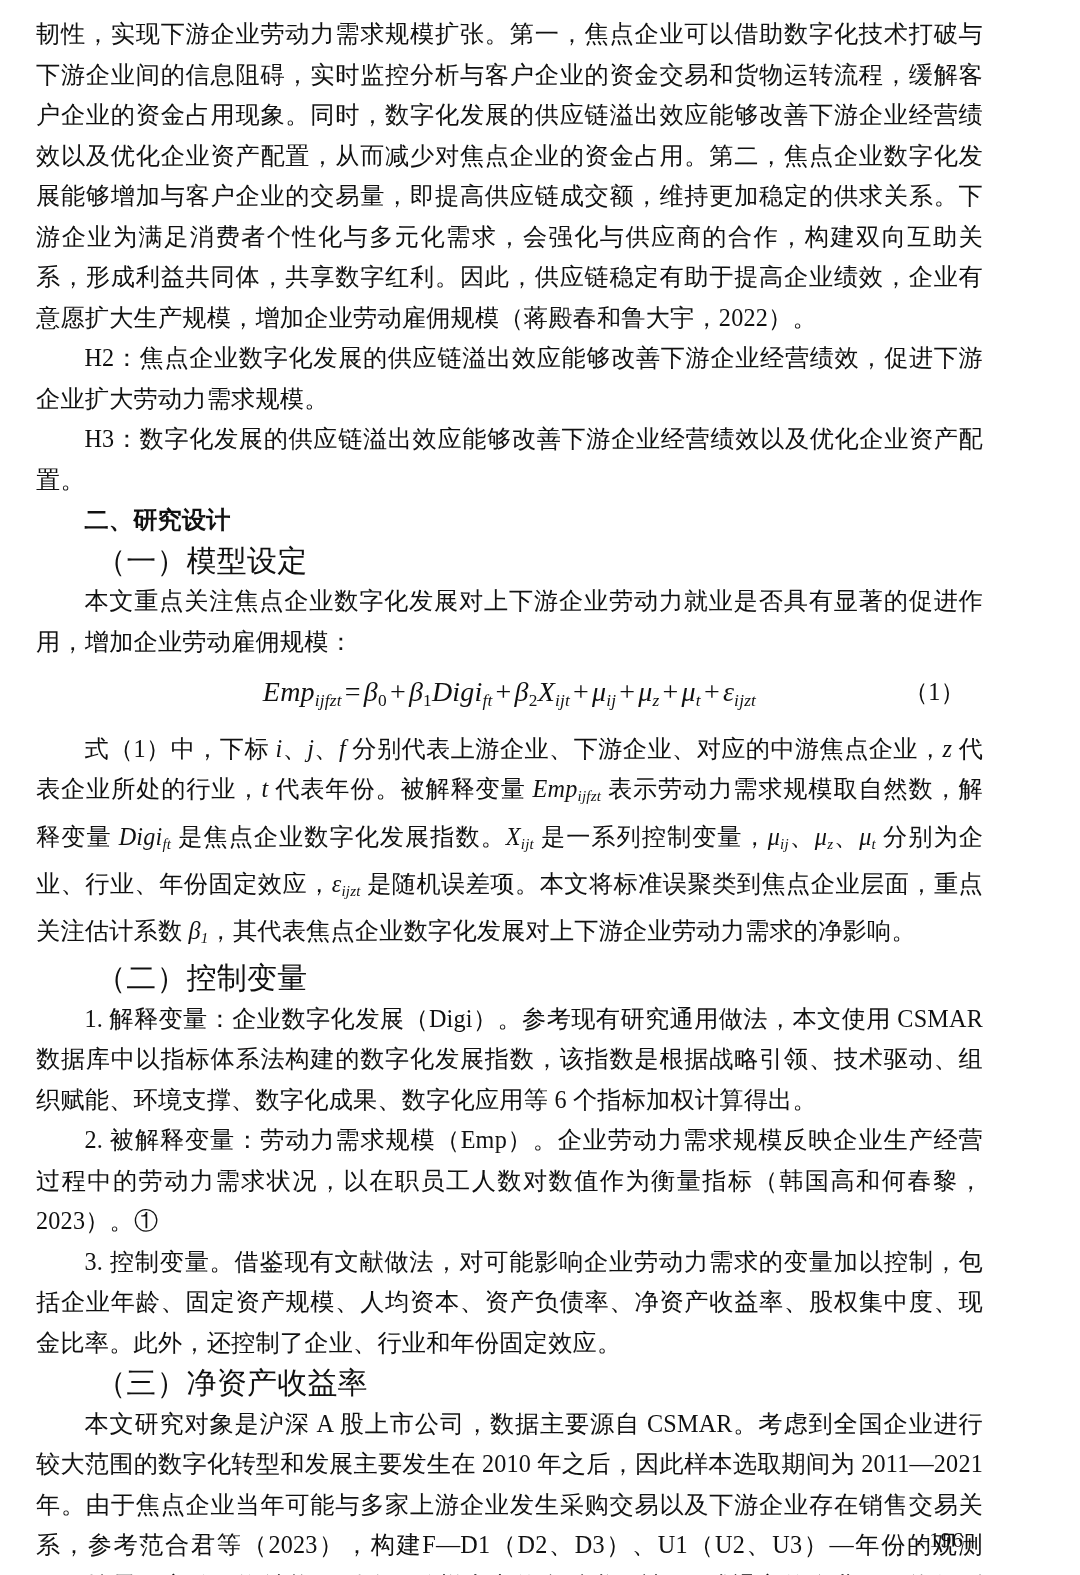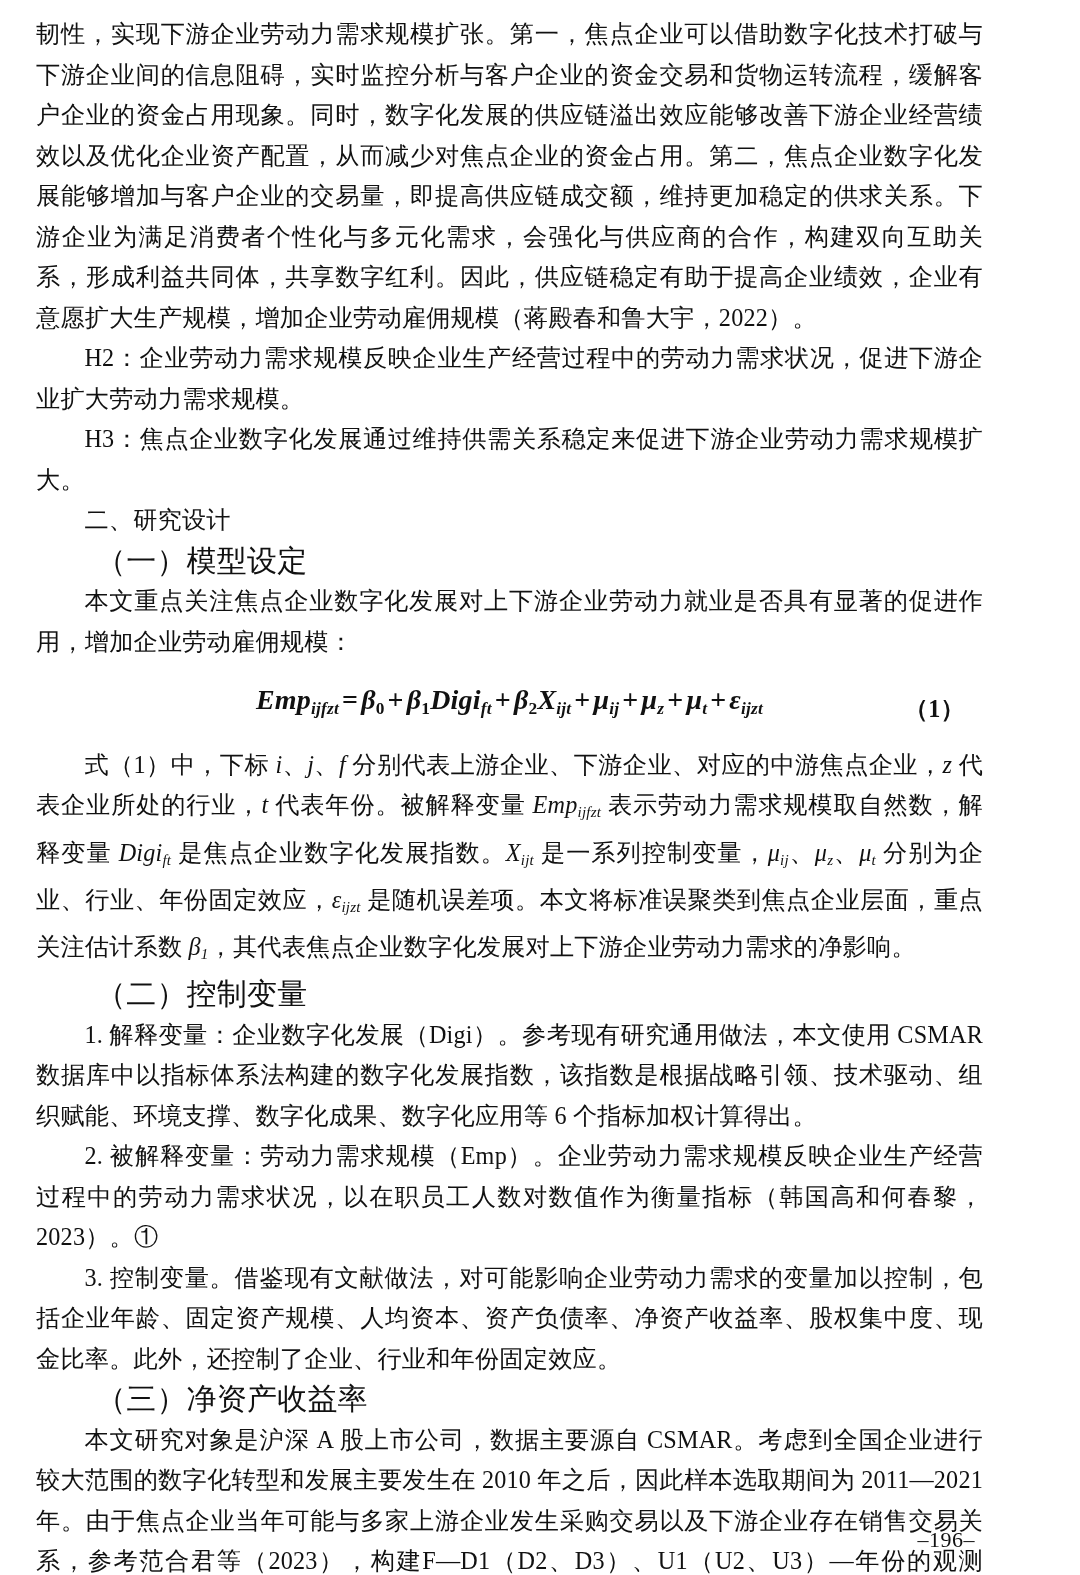--- a/index.html
+++ b/index.html
@@ -29,39 +29,38 @@
     text-justify: inter-ideograph;
     letter-spacing: 0.2px;
   }
   p {
     margin: 0;
   }
   .indent {
     text-indent: 2em;
   }
   .heading {
-    font-weight: normal;
+    font-weight: bold;
     text-indent: 2em;
     font-size: 24.2px;
     line-height: 40.5px;
   }
   .subheading {
     text-indent: 2em;
     font-size: 30px;
     line-height: 40.5px;
   }
   .formula-row {
     display: flex;
-    align-items: flex-end;
+    align-items: flex-start;
     justify-content: center;
     position: relative;
-    line-height: 68px;
+    line-height: 52px;
     margin-top: 4px;
     margin-bottom: 2px;
-    font-weight: bold;
   }
   .formula {
     font-family: "Liberation Serif", "DejaVu Serif", serif;
     font-size: 28px;
     font-style: italic;
     white-space: nowrap;
   }
   .formula .num {
     font-style: normal;
   }
@@ -98,23 +97,23 @@
 </style>
 </head>
 <body>
 
 <div class="page">
 
   <div class="body-text">
 
     <p>韧性，实现下游企业劳动力需求规模扩张。第一，焦点企业可以借助数字化技术打破与下游企业间的信息阻碍，实时监控分析与客户企业的资金交易和货物运转流程，缓解客户企业的资金占用现象。同时，数字化发展的供应链溢出效应能够改善下游企业经营绩效以及优化企业资产配置，从而减少对焦点企业的资金占用。第二，焦点企业数字化发展能够增加与客户企业的交易量，即提高供应链成交额，维持更加稳定的供求关系。下游企业为满足消费者个性化与多元化需求，会强化与供应商的合作，构建双向互助关系，形成利益共同体，共享数字红利。因此，供应链稳定有助于提高企业绩效，企业有意愿扩大生产规模，增加企业劳动雇佣规模（蒋殿春和鲁大宇，2022）。</p>
 
-    <p class="indent">H2：企业劳动力需求规模反映企业生产经营过程中的劳动力需求状况，促进下游企业扩大劳动力需求规模。</p>
+    <p class="indent">H2：焦点企业数字化发展的供应链溢出效应能够改善下游企业经营绩效，促进下游企业扩大劳动力需求规模。</p>
 
-    <p class="indent">H3：焦点企业数字化发展通过维持供需关系稳定来促进下游企业劳动力需求规模扩大。</p>
+    <p class="indent">H3：数字化发展的供应链溢出效应能够改善下游企业经营绩效以及优化企业资产配置。</p>
 
     <p class="heading">二、研究设计</p>
 
     <p class="subheading">（一）模型设定</p>
 
     <p class="indent">本文重点关注焦点企业数字化发展对上下游企业劳动力就业是否具有显著的促进作用，增加企业劳动雇佣规模：</p>
 
     <div class="formula-row">
       <span class="formula">Emp<sub>ijfzt</sub><span class="op">=</span>β<sub class="num">0</sub><span class="op">+</span>β<sub class="num">1</sub>Digi<sub>ft</sub><span class="op">+</span>β<sub class="num">2</sub>X<sub>ijt</sub><span class="op">+</span>μ<sub>ij</sub><span class="op">+</span>μ<sub>z</sub><span class="op">+</span>μ<sub>t</sub><span class="op">+</span>ε<sub>ijzt</sub></span>
       <span class="formula-number">（1）</span>

